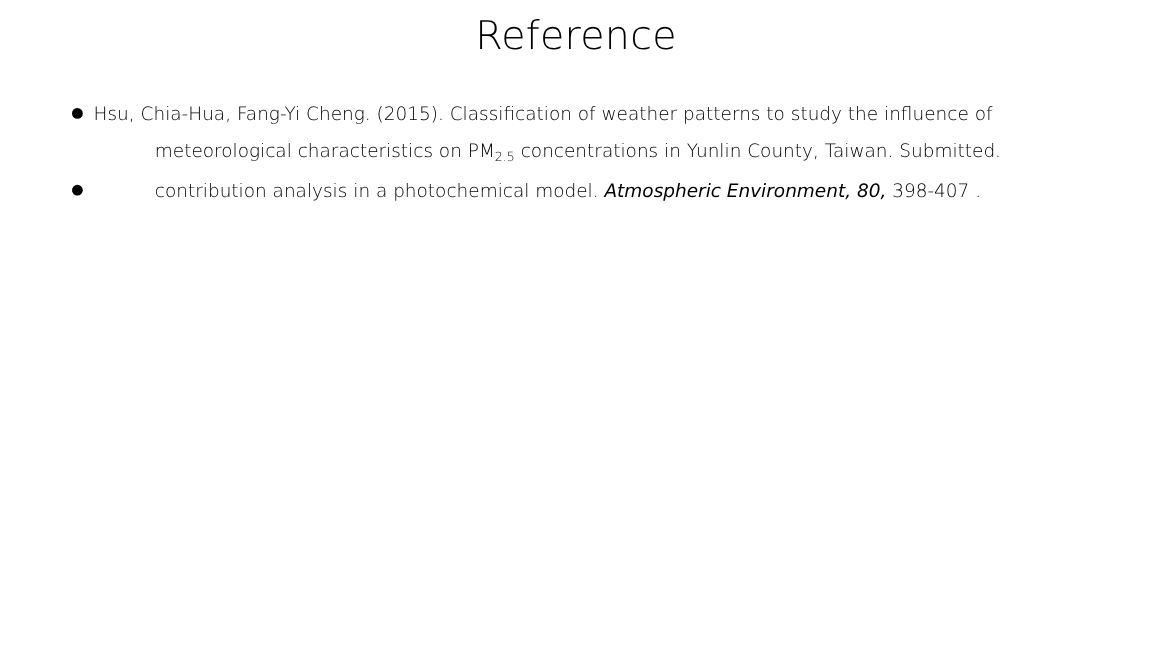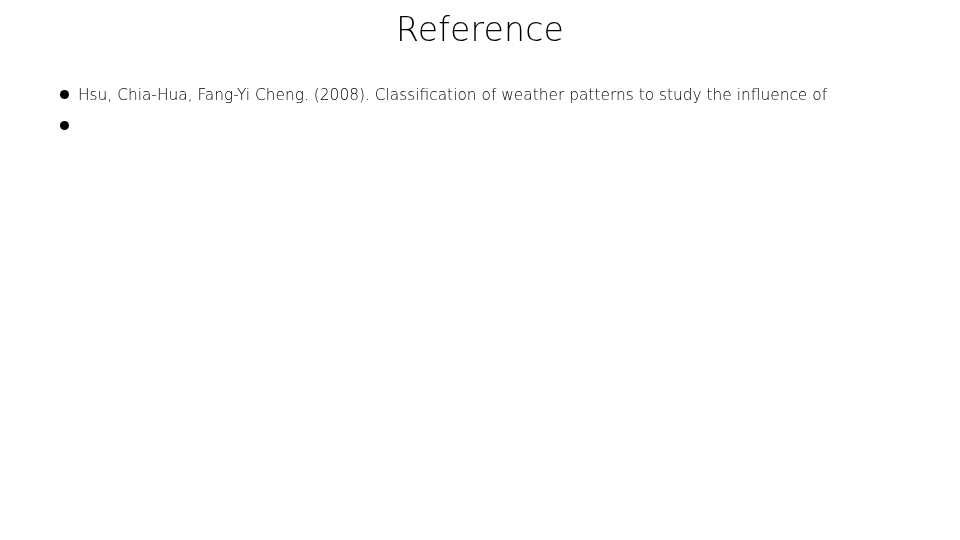--- a/index.html
+++ b/index.html
@@ -86,25 +86,27 @@
 
 <div class="slide">
 
   <div class="slide-title">Reference</div>
 
   <div class="body-block">
 
     <div class="ref-item">
       <span class="ref-bullet"></span>
       <span class="ref-text">
-        <span class="ref-line"><span>Hsu, Chia-Hua, Fang-Yi Cheng. (2008). Classification of weather patterns to study the influence of</span></span>
+        <span class="ref-line"><span>Hsu, Chia-Hua, Fang-Yi Cheng. (2015). Classification of weather patterns to study the influence of</span></span>
+        <span class="ref-line cont"><span>meteorological characteristics on PM</span><sub>2.5</sub><span> concentrations in Yunlin County, Taiwan. Submitted.</span></span>
       </span>
     </div>
 
     <div class="ref-item">
       <span class="ref-bullet"></span>
       <span class="ref-text">
+        <span class="ref-line cont"><span>contribution analysis in a photochemical model. </span><span class="ital">Atmospheric Environment, 80,</span><span> 398-407 .</span></span>
       </span>
     </div>
 
   </div>
 
 </div>
 
 </body></html>

